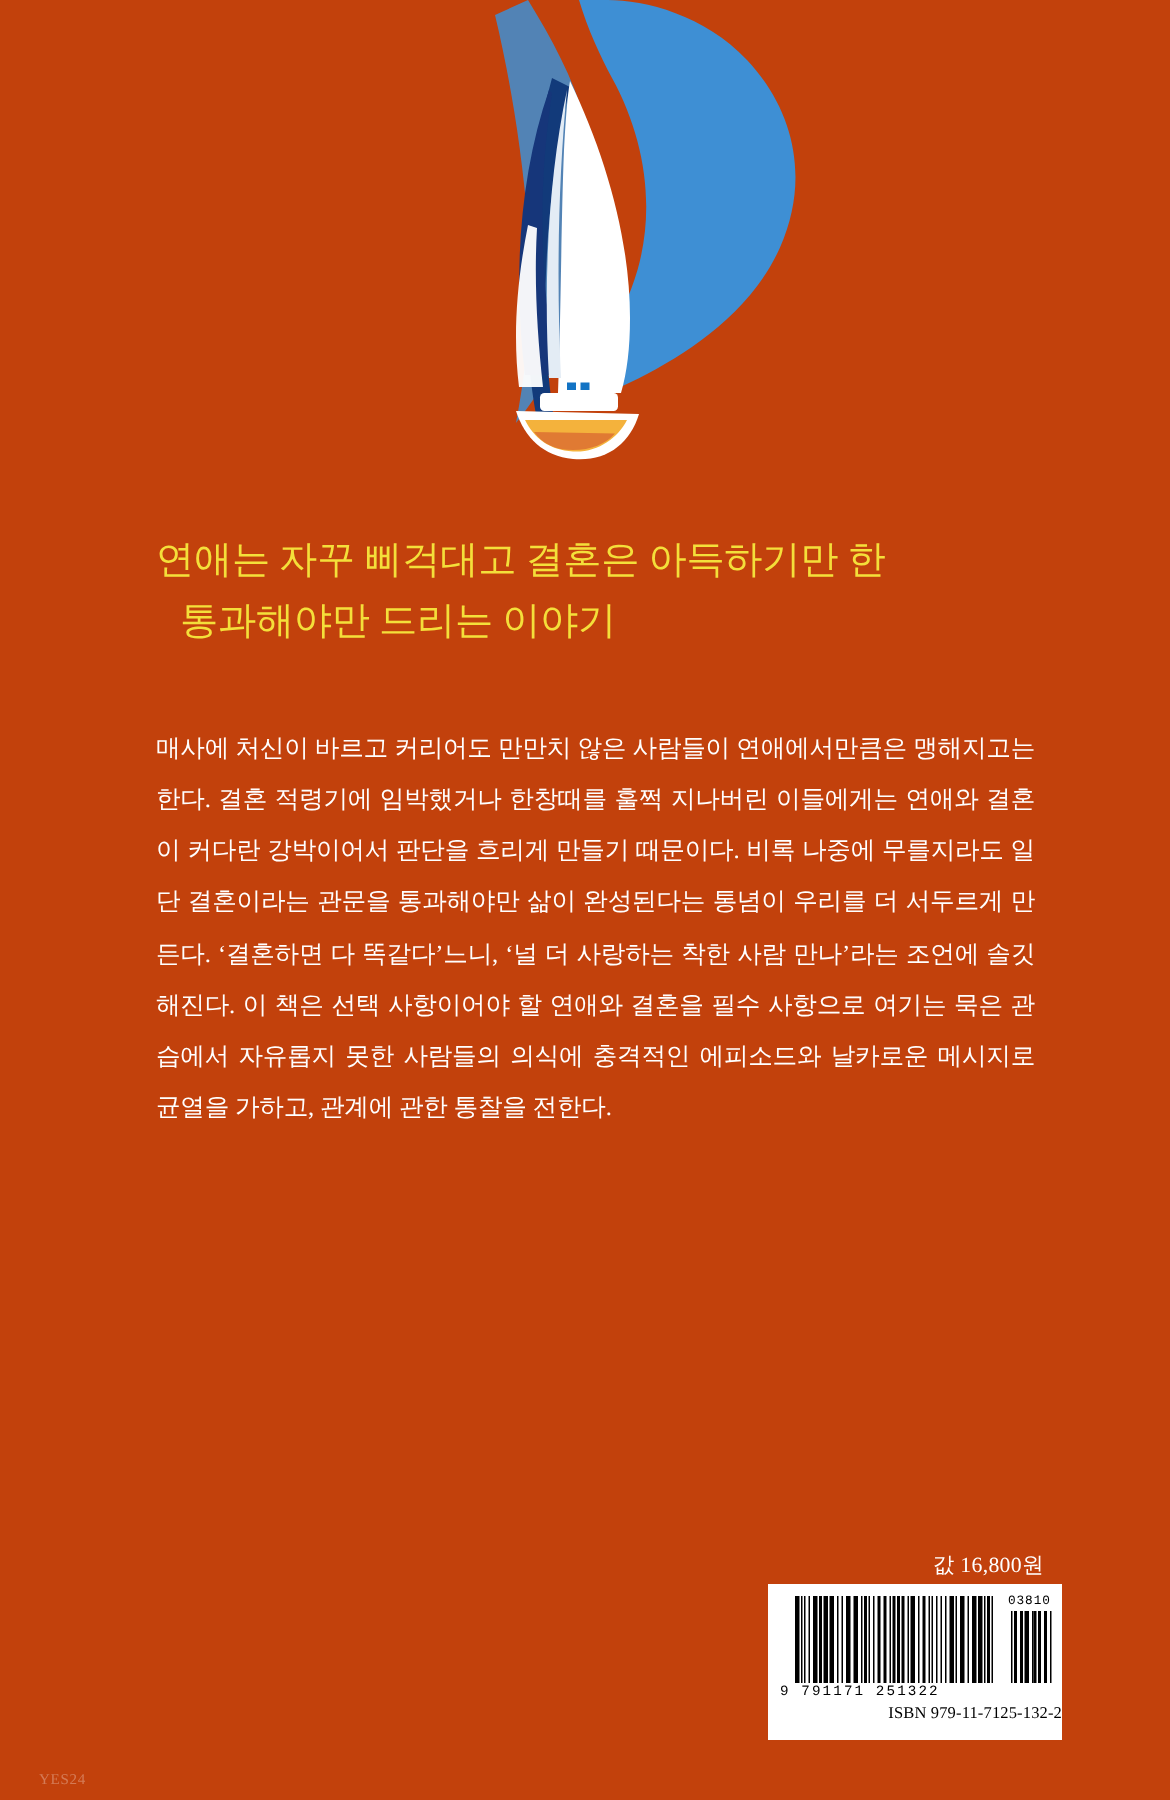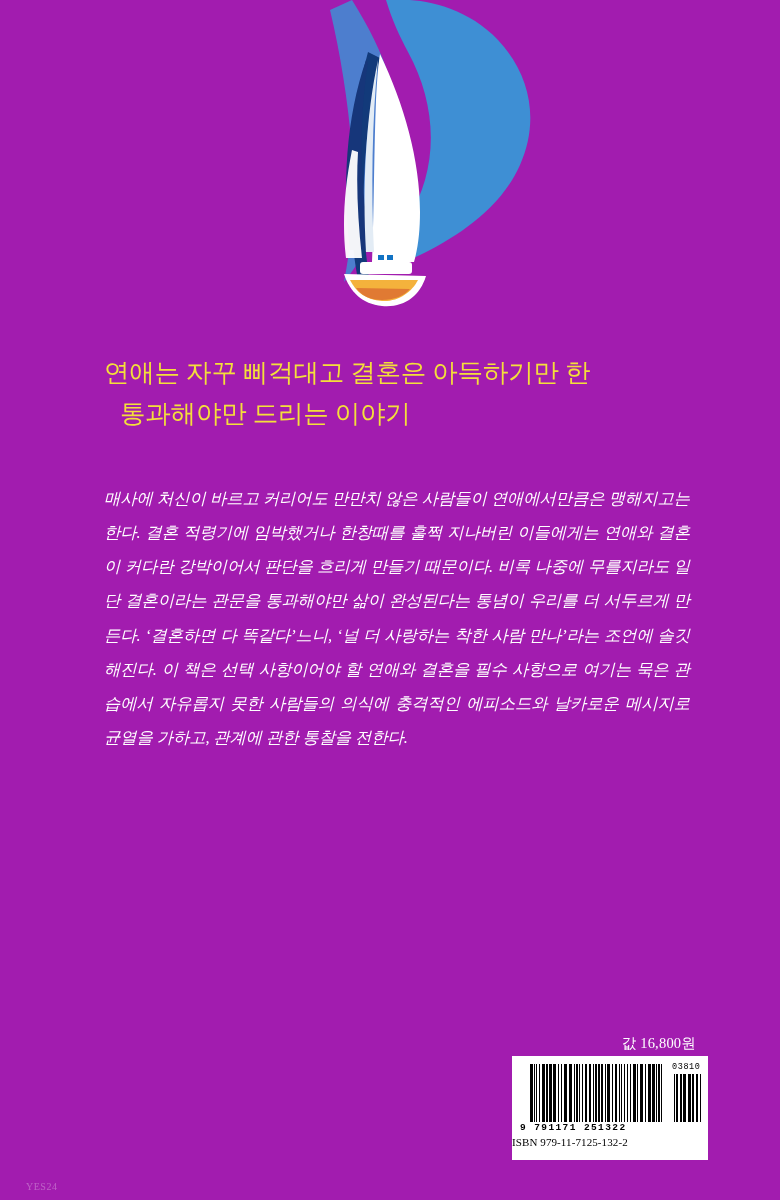--- a/index.html
+++ b/index.html
@@ -13,21 +13,21 @@
     font-family: "Liberation Serif", serif;
     overflow: hidden;
     position: relative;
   }
 
   .cover {
     position: absolute;
     inset: 0;
     width: 780px;
     height: 1200px;
-    background: #a21caf;
+    background: #c2410c;
   }
 
   
   .illustration {
     position: absolute;
     left: 0;
     top: 0;
     width: 780px;
     height: 340px;
   }
@@ -59,21 +59,20 @@
     left: 104px;
     top: 482px;
     width: 586px;
     color: #ffffff;
     font-size: 16.4px;
     line-height: 2.08;
     letter-spacing: -0.15px;
     text-align: justify;
     font-family: "Liberation Serif", serif;
     margin: 0;
-    font-style: italic;
   }
 
   
   .price {
     position: absolute;
     right: 84px;
     top: 1034px;
     color: #ffffff;
     font-size: 14.5px;
     font-family: "Liberation Serif", serif;
@@ -125,28 +124,27 @@
   .ean-digits {
     position: absolute;
     left: 8px;
     top: 66px;
     width: 150px;
     font-size: 9.5px;
     font-family: "Liberation Mono", monospace;
     color: #000;
     letter-spacing: 1.4px;
     white-space: nowrap;
-    font-weight: bold;
   }
   .isbn-text {
     position: absolute;
     left: 0;
     top: 80px;
     width: 196px;
-    text-align: left;
+    text-align: right;
     font-size: 11px;
     font-family: "Liberation Serif", serif;
     color: #000;
     letter-spacing: 0.1px;
   }
 
   
   .watermark {
     position: absolute;
     left: 26px;

